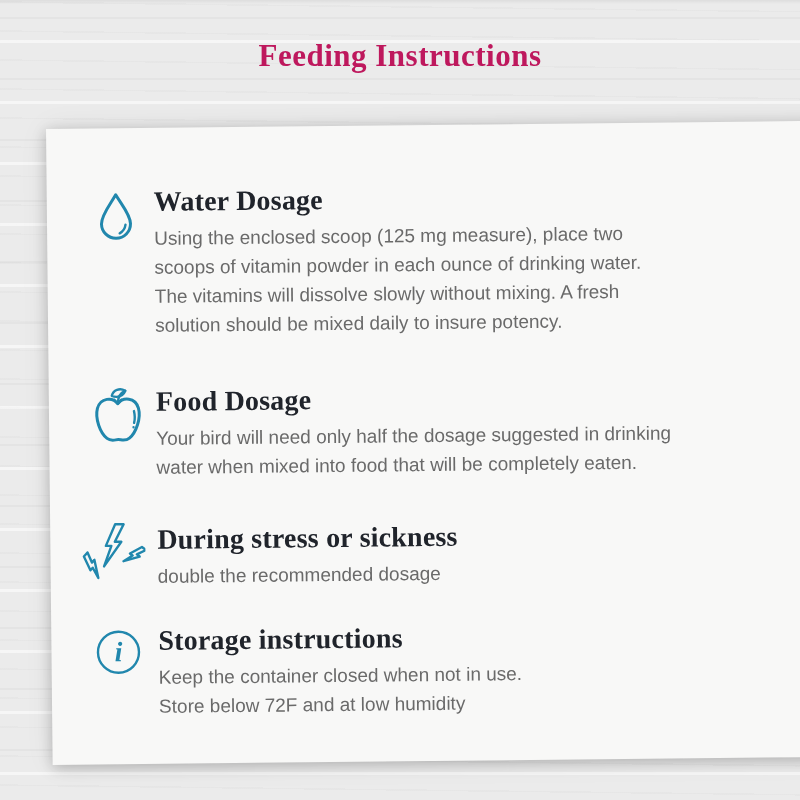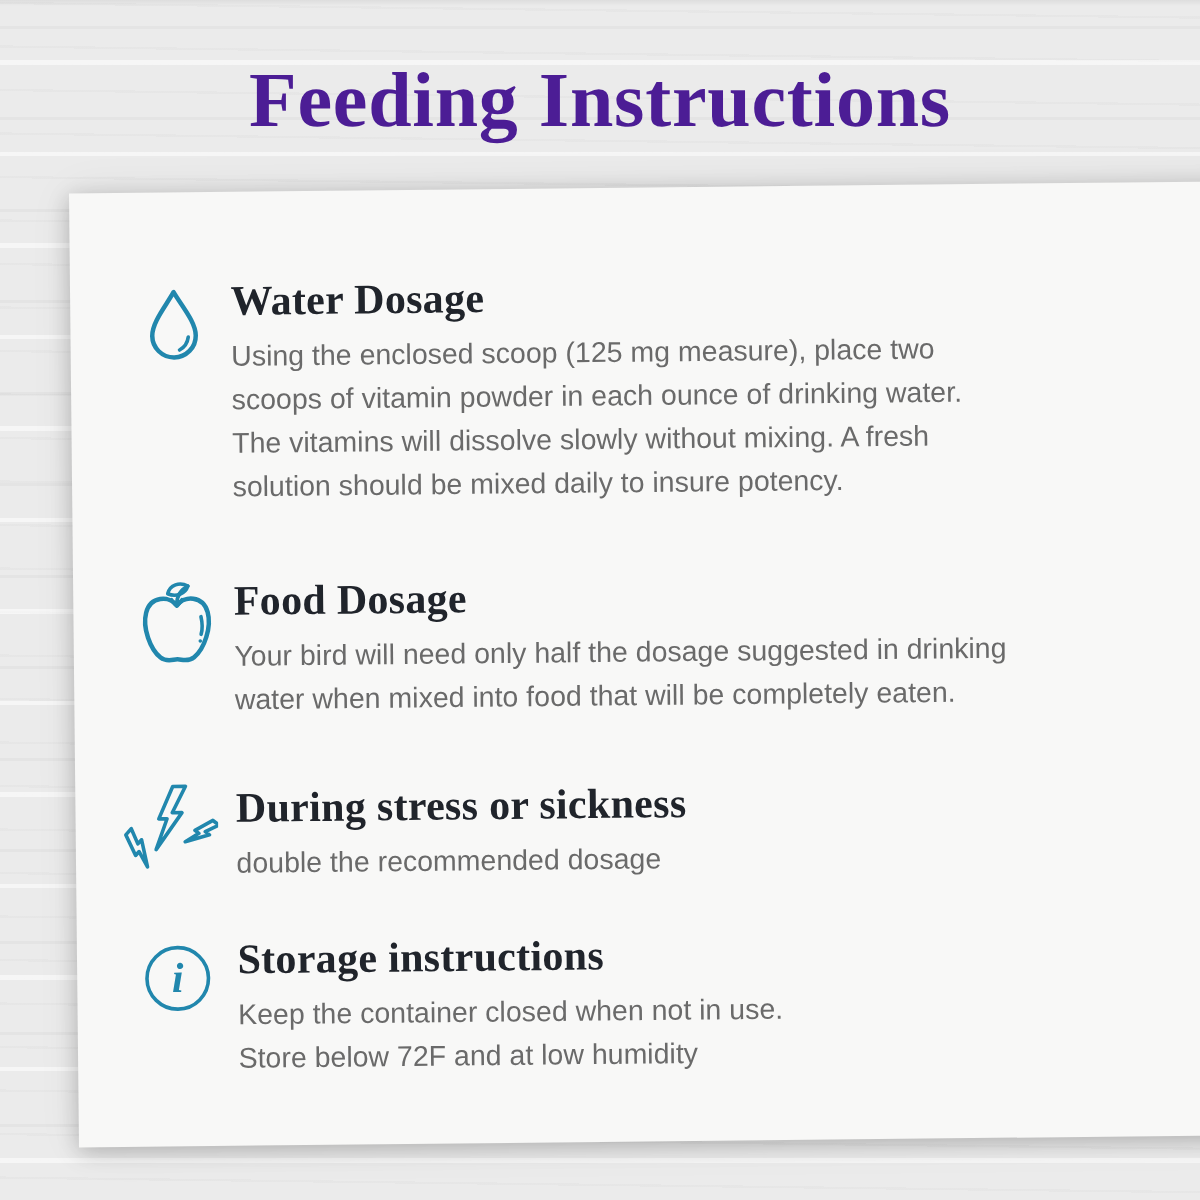--- a/index.html
+++ b/index.html
@@ -27,23 +27,23 @@
         rgba(0,0,0,0.0) 12.5px, rgba(0,0,0,0.0) 29px);
   }
   .page-title {
     position: absolute;
     top: 38px;
     left: 0;
     width: 800px;
     text-align: center;
     font-family: "Liberation Serif", serif;
     font-weight: bold;
-    font-size: 52px;
+    font-size: 31px;
     letter-spacing: 0.5px;
-    color: #4c1d95;
+    color: #be185d;
   }
   .card {
     position: absolute;
     left: 46px;
     top: 129px;
     width: 826px;
     height: 636px;
     background: #f8f8f7;
     transform: rotate(-0.6deg);
     transform-origin: 0 0;

